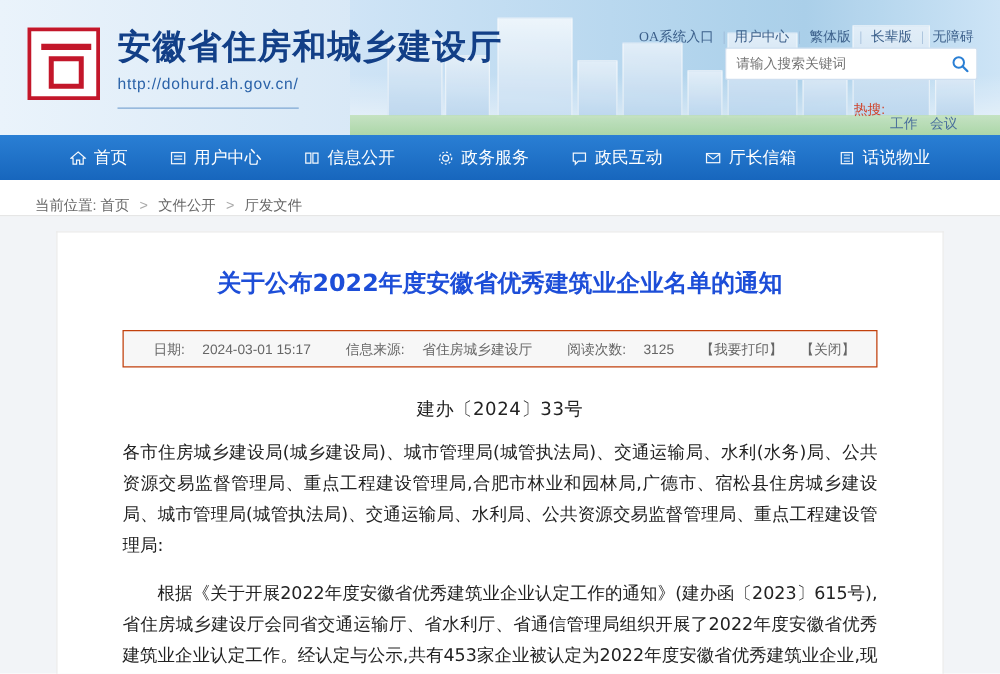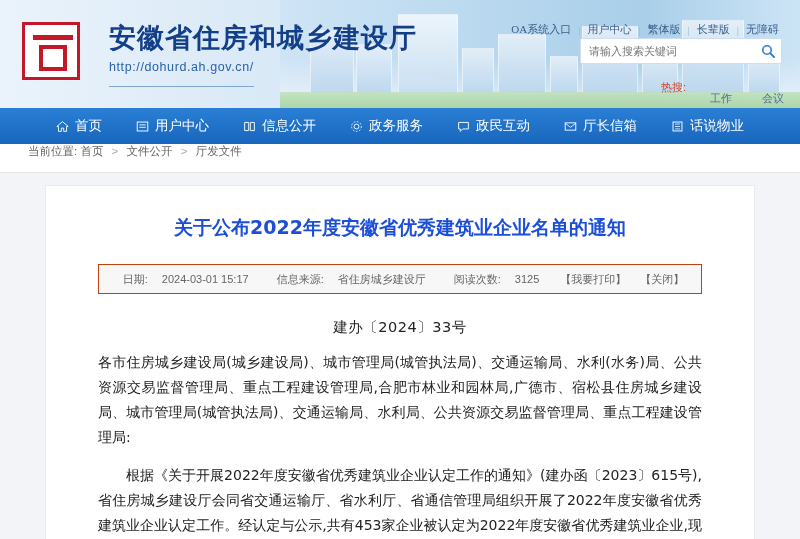--- a/index.html
+++ b/index.html
@@ -66,21 +66,20 @@
     background: linear-gradient(180deg, #bfe0b6 0%, #9fd196 100%);
     opacity: 0.85;
   }
 
   .logo-wrap {
     position: absolute;
     left: 22px;
     top: 22px;
     display: flex;
     align-items: flex-start;
-    gap: 15px;
   }
   .logo-mark {
     width: 58px;
     height: 58px;
     border: 3px solid #c3172a;
     box-sizing: border-box;
     position: relative;
     background: #fff;
   }
   .logo-mark:before {
@@ -171,27 +170,26 @@
     height: 22px;
     display: flex;
     align-items: center;
     justify-content: center;
     cursor: pointer;
   }
   .search-btn svg { display: block; }
 
   .hotwords {
     position: absolute;
-    right: 6px;
+    right: 24px;
     top: 68px;
     font-size: 11px;
     color: #4a6f9c;
     display: flex;
     align-items: center;
-    gap: 20px;
   }
   .hotwords .hw-label { color: #d0432a; margin-right: 4px; }
   .hotwords a { color: #4a6f9c; text-decoration: none; margin-right: 10px; margin-top: 23px; }
 
   
   .nav {
     width: 800px;
     height: 36px;
     background: linear-gradient(180deg, #2a7fd4 0%, #1766bd 100%);
     display: flex;
@@ -214,21 +212,21 @@
     opacity: 0.95;
   }
 
   
   .crumb-bar {
     width: 800px;
     height: 28px;
     background: #ffffff;
     border-bottom: 1px solid #e6e6e6;
     display: flex;
-    align-items: flex-start;
+    align-items: flex-end;
   }
   .crumb {
     margin-left: 28px;
     font-size: 11.5px;
     color: #666;
   }
   .crumb a { color: #666; text-decoration: none; }
   .crumb .sp { margin: 0 5px; color: #aaa; }
 
   

